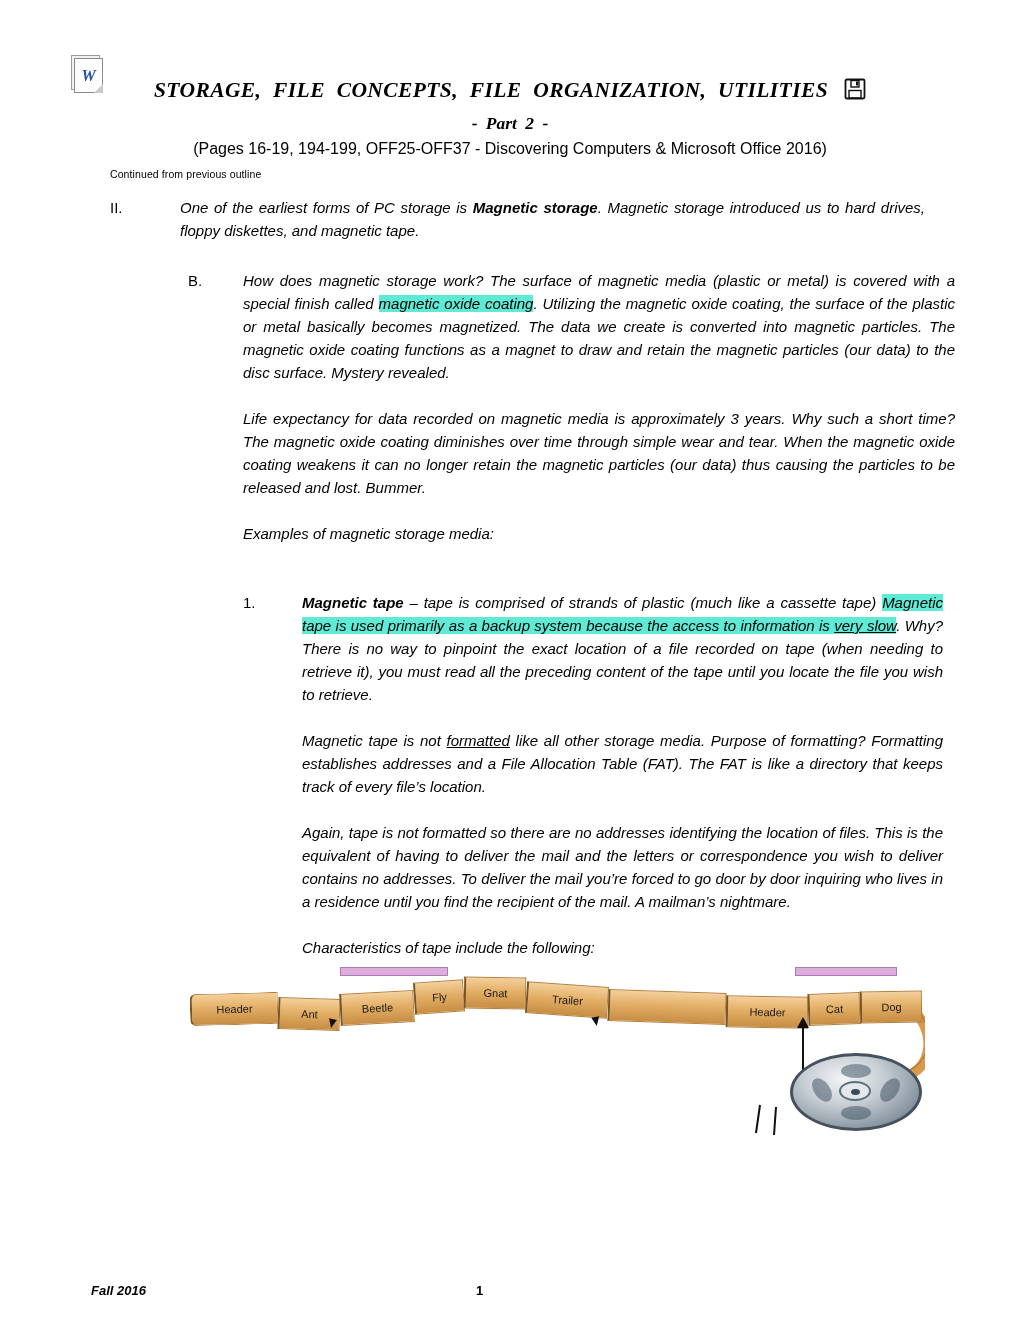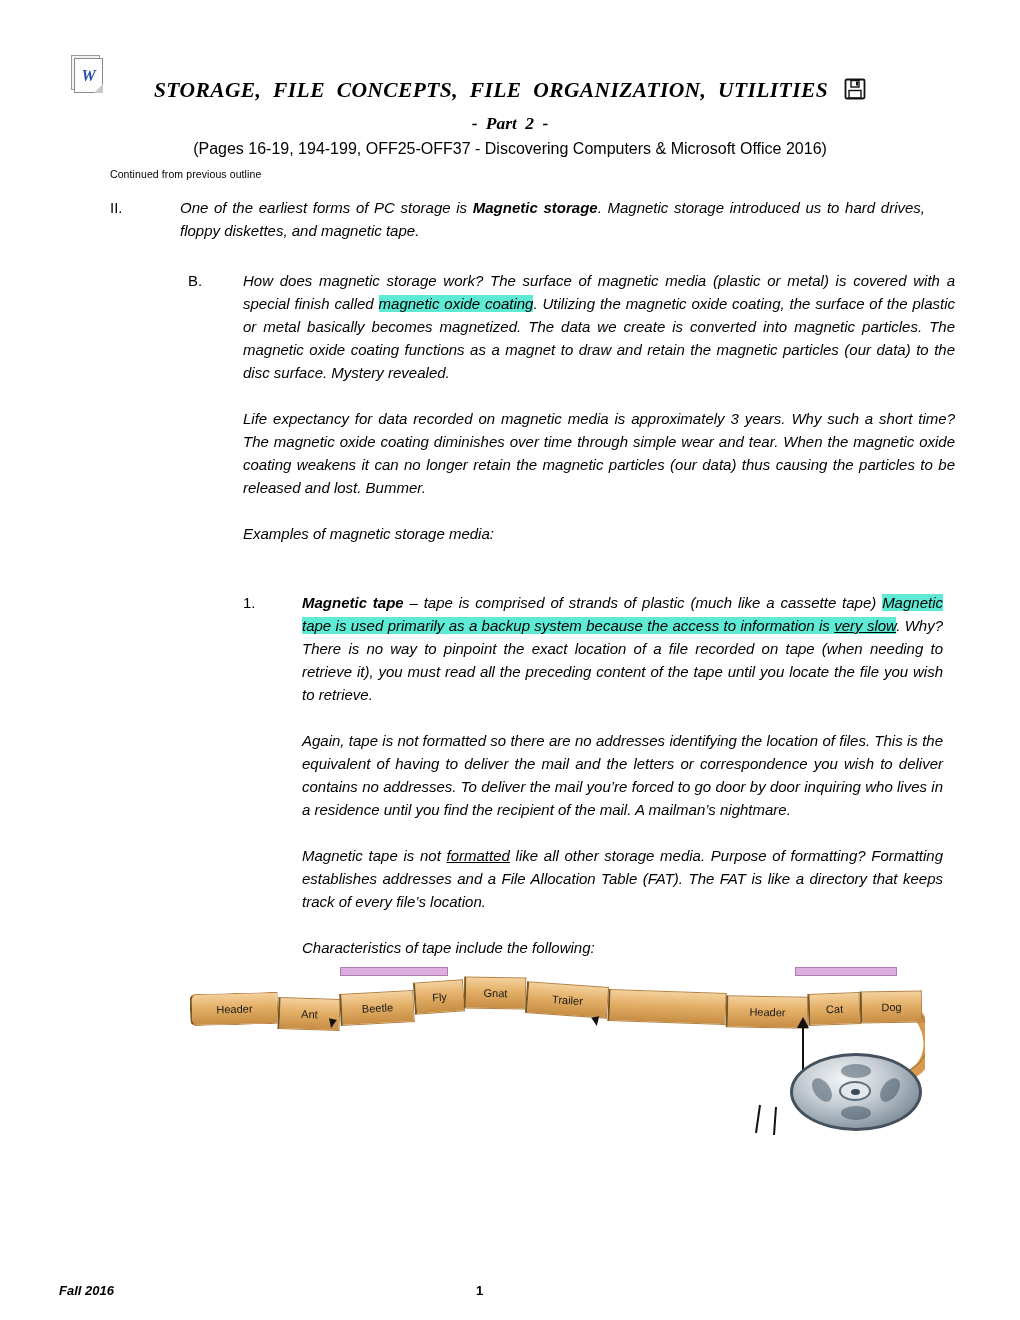--- a/index.html
+++ b/index.html
@@ -100,21 +100,21 @@
   .petal{position:absolute;background:rgba(58,78,93,.5);border-radius:50%;}
   .petal.p-top{left:48px;top:8px;width:30px;height:14px;}
   .petal.p-bottom{left:48px;top:50px;width:30px;height:14px;}
   .petal.p-left{left:16px;top:26px;width:26px;height:16px;transform:rotate(55deg);}
   .petal.p-right{left:84px;top:26px;width:26px;height:16px;transform:rotate(-55deg);}
   .hub{position:absolute;left:46px;top:25px;width:32px;height:20px;border-radius:50%;
     background:#e2e8ec;border:2px solid #5d6e7a;box-sizing:border-box;}
   .hub-hole{position:absolute;left:58px;top:33px;width:9px;height:6px;border-radius:50%;background:#3c4a55;}
 
   
-  .footer-term{position:absolute;left:59px;bottom:22px;font-size:13px;font-weight:bold;font-style:italic;text-align:center;}
+  .footer-term{position:absolute;left:91px;bottom:22px;font-size:13px;font-weight:bold;font-style:italic;text-align:center;}
   .footer-page{position:absolute;left:476px;bottom:22px;font-size:13px;font-weight:bold;}
 </style>
 </head>
 <body>
 
 <div class="page">
 
   <div class="word-icon">
     <span class="w-letter">W</span>
   </div>
@@ -144,22 +144,22 @@
       <p><span>How does magnetic storage work? The surface of magnetic media (plastic or metal) is covered with a special finish called </span><span class="hl">magnetic oxide coating</span><span>. Utilizing the magnetic oxide coating, the surface of the plastic or metal basically becomes magnetized. The data we create is converted into magnetic particles. The magnetic oxide coating functions as a magnet to draw and retain the magnetic particles (our data) to the disc surface. Mystery revealed.</span></p>
       <p>Life expectancy for data recorded on magnetic media is approximately 3 years. Why such a short time?  The magnetic oxide coating diminishes over time through simple wear and tear. When the magnetic oxide coating weakens it can no longer retain the magnetic particles (our data) thus causing the particles to be released and lost. Bummer.</p>
       <p>Examples of magnetic storage media:</p>
     </div>
   </div>
 
   <div class="outline-row row-1">
     <div class="olabel">1.</div>
     <div class="otext">
       <p><b>Magnetic tape</b><span> – tape is comprised of strands of plastic (much like a cassette tape) </span><span class="hl"><span>Magnetic tape is used primarily as a backup system because the access to information is </span><span class="ul">very slow</span></span><span>. Why? There is no way to pinpoint the exact location of a file recorded on tape (when needing to retrieve it), you must read all the preceding content of the tape until you locate the file you wish to retrieve.</span></p>
+      <p><span>Magnetic tape is not </span><span class="ul">formatted</span><span> like all other storage media. Purpose of formatting? Formatting establishes addresses and a File Allocation Table (FAT). The FAT is like a directory that keeps track of every file’s location.</span></p>
       <p>Again, tape is not formatted so there are no addresses identifying the location of files. This is the equivalent of having to deliver the mail and the letters or correspondence you wish to deliver contains no addresses. To deliver the mail you’re forced to go door by door inquiring who lives in a residence until you find the recipient of the mail. A mailman’s nightmare.</p>
-      <p><span>Magnetic tape is not </span><span class="ul">formatted</span><span> like all other storage media. Purpose of formatting? Formatting establishes addresses and a File Allocation Table (FAT). The FAT is like a directory that keeps track of every file’s location.</span></p>
       <p>Characteristics of tape include the following:</p>
     </div>
   </div>
 
   <div class="tape-diagram">
 
     <div class="file-bar bar-left"></div>
     <div class="file-bar bar-right"></div>
 
     <svg class="diagram-svg" width="735" height="170" viewBox="0 0 735 170">

